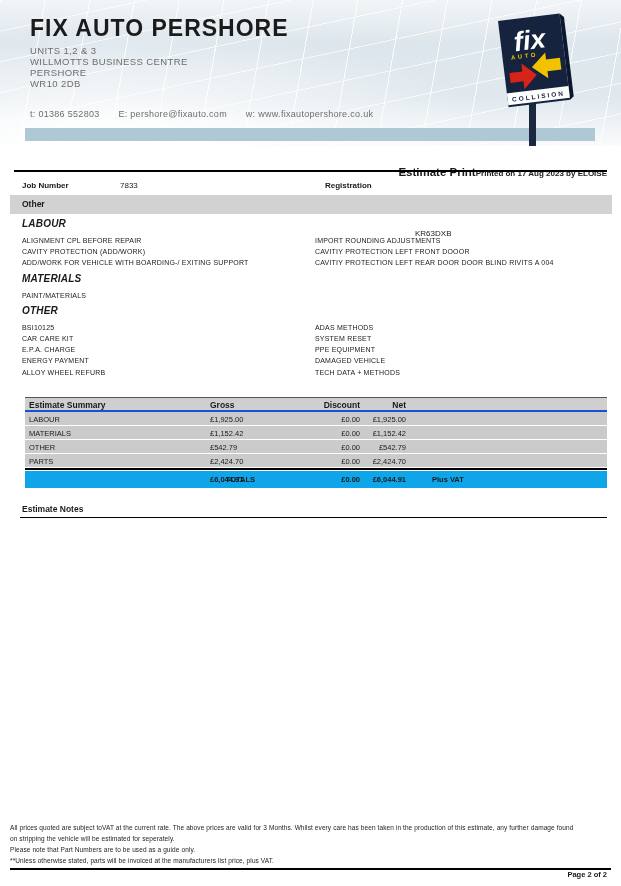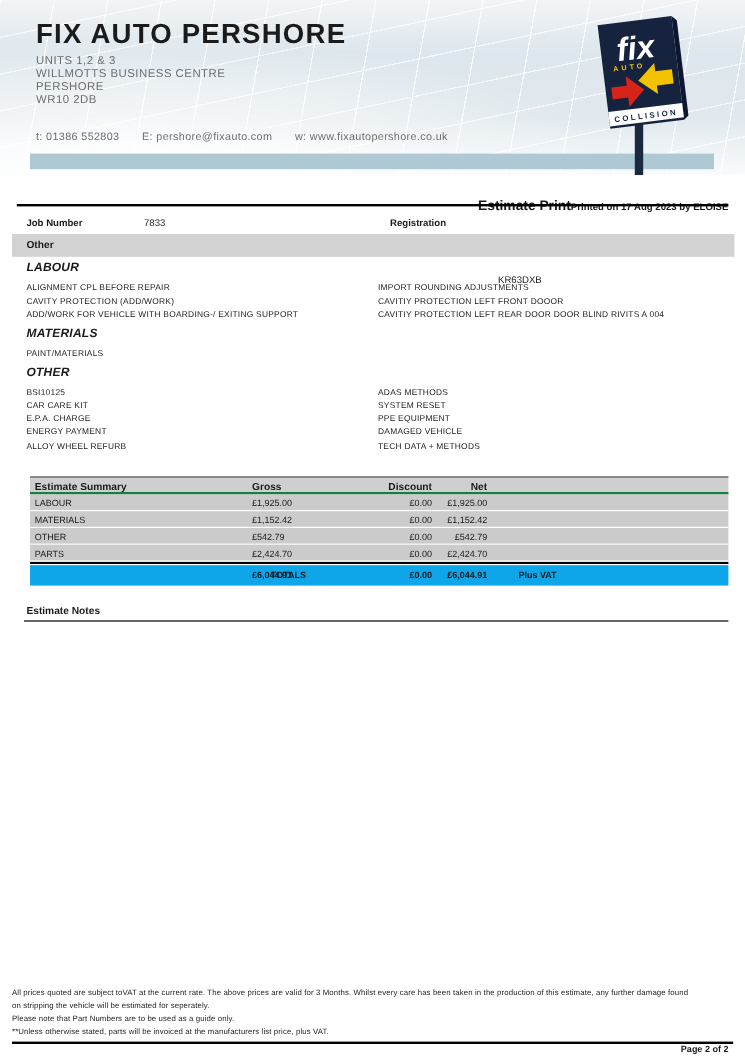--- a/index.html
+++ b/index.html
@@ -53,21 +53,21 @@
   
   .sections{position:absolute;top:218px;left:22px;right:14px;}
   .sec-head{font-size:10px;font-weight:bold;font-style:italic;letter-spacing:.2px;margin:0 0 6px 0;}
   .cols{display:flex;margin-bottom:4px;}
   .col-l{width:293px;flex:none;}
   .col-r{flex:1;}
   .item{font-size:7px;letter-spacing:.2px;line-height:11.2px;white-space:nowrap;}
 
   
   .summary{position:absolute;top:397px;left:25px;right:14px;}
-  .sum-head{position:relative;height:15px;background:#cfcfcf;border-top:1px solid #555;border-bottom:2px solid #15803d;box-sizing:border-box;}
+  .sum-head{position:relative;height:15px;background:#cfcfcf;border-top:1px solid #555;border-bottom:2px solid #1d4ed8;box-sizing:border-box;}
   .sum-head .t{position:absolute;left:4px;top:2px;font-size:8.5px;font-weight:bold;}
   .cell-g{position:absolute;left:185px;width:85px;text-align:left;}
   .cell-d{position:absolute;left:250px;width:85px;text-align:right;}
   .cell-n{position:absolute;left:315px;width:66px;text-align:right;}
   .sum-head .hc{top:2px;font-size:8.5px;font-weight:bold;}
   .sum-row{position:relative;height:13px;background:#cbcbcb;border-bottom:1.5px solid #fff;}
   .sum-row .lbl{position:absolute;left:4px;top:2.5px;font-size:7.5px;}
   .sum-row .num{top:2.5px;font-size:7.5px;}
   .sum-sep{border-top:2px solid #000;}
   .sum-totals{position:relative;height:17px;background:#0ea5e9;margin-top:1px;padding-left:14px;}

